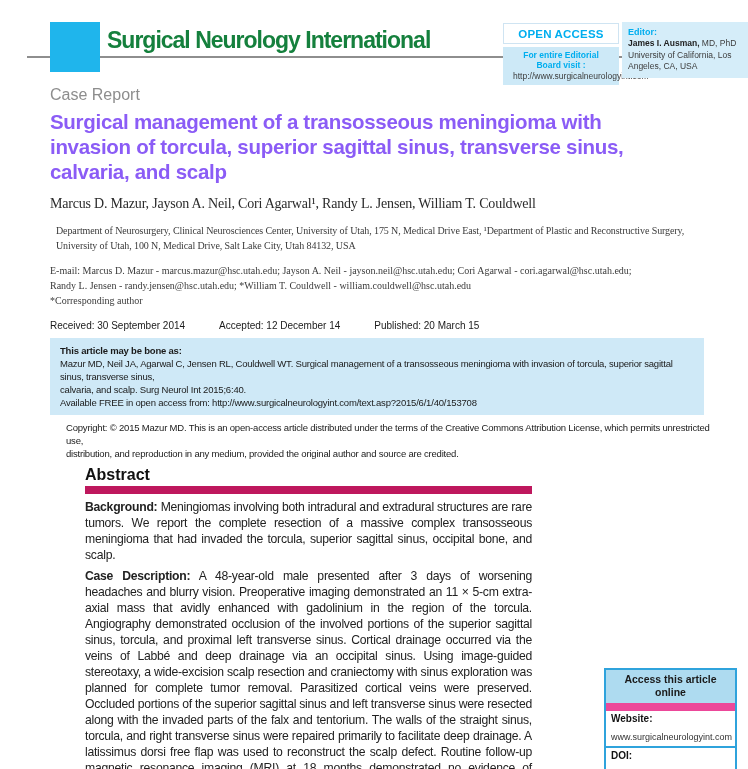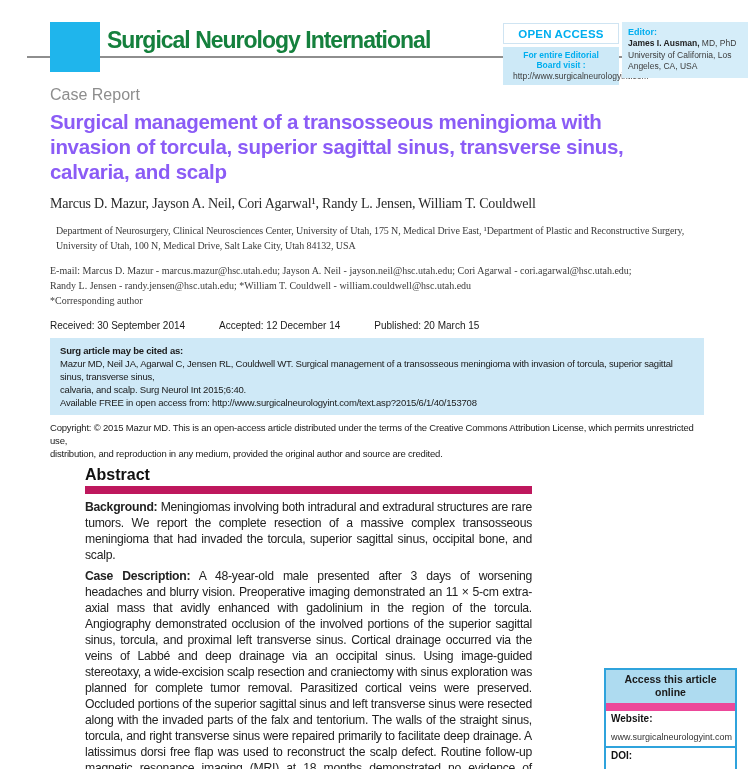--- a/index.html
+++ b/index.html
@@ -32,21 +32,21 @@
   .affil{margin:11px 6px 0;font-family:"Liberation Serif",serif;font-size:10px;
         letter-spacing:-0.1px;line-height:15px;color:#3a3a3a;white-space:pre-line;}
   .emails{margin:10px 0 0;font-family:"Liberation Serif",serif;font-size:10px;
         line-height:15px;color:#3a3a3a;white-space:pre-line;}
   .corresponding{font-family:"Liberation Serif",serif;font-size:10px;line-height:15px;color:#3a3a3a;}
   .dates{margin-top:12px;display:flex;gap:34px;font-size:10px;color:#1a1a1a;}
   .citation-box{margin-top:7px;background:#cfe9f7;padding:6px 10px;font-size:9.5px;
         line-height:13px;letter-spacing:-0.2px;color:#1a1a1a;width:634px;}
   .cit-head{font-weight:bold;}
   .cit-body{white-space:pre-line;}
-  .copyright{margin:6px 0 0;font-size:9.5px;line-height:13px;letter-spacing:-0.2px;
+  .copyright{margin:6px 16px 0;font-size:9.5px;line-height:13px;letter-spacing:-0.2px;
         color:#1a1a1a;white-space:pre-line;width:650px;}
 
   
   .abstract{margin:4px 0 0 35px;width:447px;}
   .abstract h3{margin:0;font-size:16px;color:#111;border-bottom:8px solid #be185d;
         padding:2px 0 2px;}
   .abstract p{margin:5px 0 0;font-size:12.2px;line-height:16px;letter-spacing:-0.25px;
         text-align:justify;color:#222;}
 
   
@@ -96,21 +96,21 @@
 Randy L. Jensen - randy.jensen@hsc.utah.edu; *William T. Couldwell - william.couldwell@hsc.utah.edu</p>
     <div class="corresponding">*Corresponding author</div>
 
     <div class="dates">
       <span>Received: 30 September 2014</span>
       <span>Accepted: 12 December 14</span>
       <span>Published: 20 March 15</span>
     </div>
 
     <div class="citation-box">
-      <div class="cit-head">Surg article may be cited as:</div>
+      <div class="cit-head">This article may be bone as:</div>
       <div class="cit-body">Mazur MD, Neil JA, Agarwal C, Jensen RL, Couldwell WT. Surgical management of a transosseous meningioma with invasion of torcula, superior sagittal sinus, transverse sinus,
 calvaria, and scalp. Surg Neurol Int 2015;6:40.
 Available FREE in open access from: http://www.surgicalneurologyint.com/text.asp?2015/6/1/40/153708</div>
     </div>
 
     <p class="copyright">Copyright: © 2015 Mazur MD. This is an open-access article distributed under the terms of the Creative Commons Attribution License, which permits unrestricted use,
 distribution, and reproduction in any medium, provided the original author and source are credited.</p>
 
     <section class="abstract">
       <h3>Abstract</h3>

